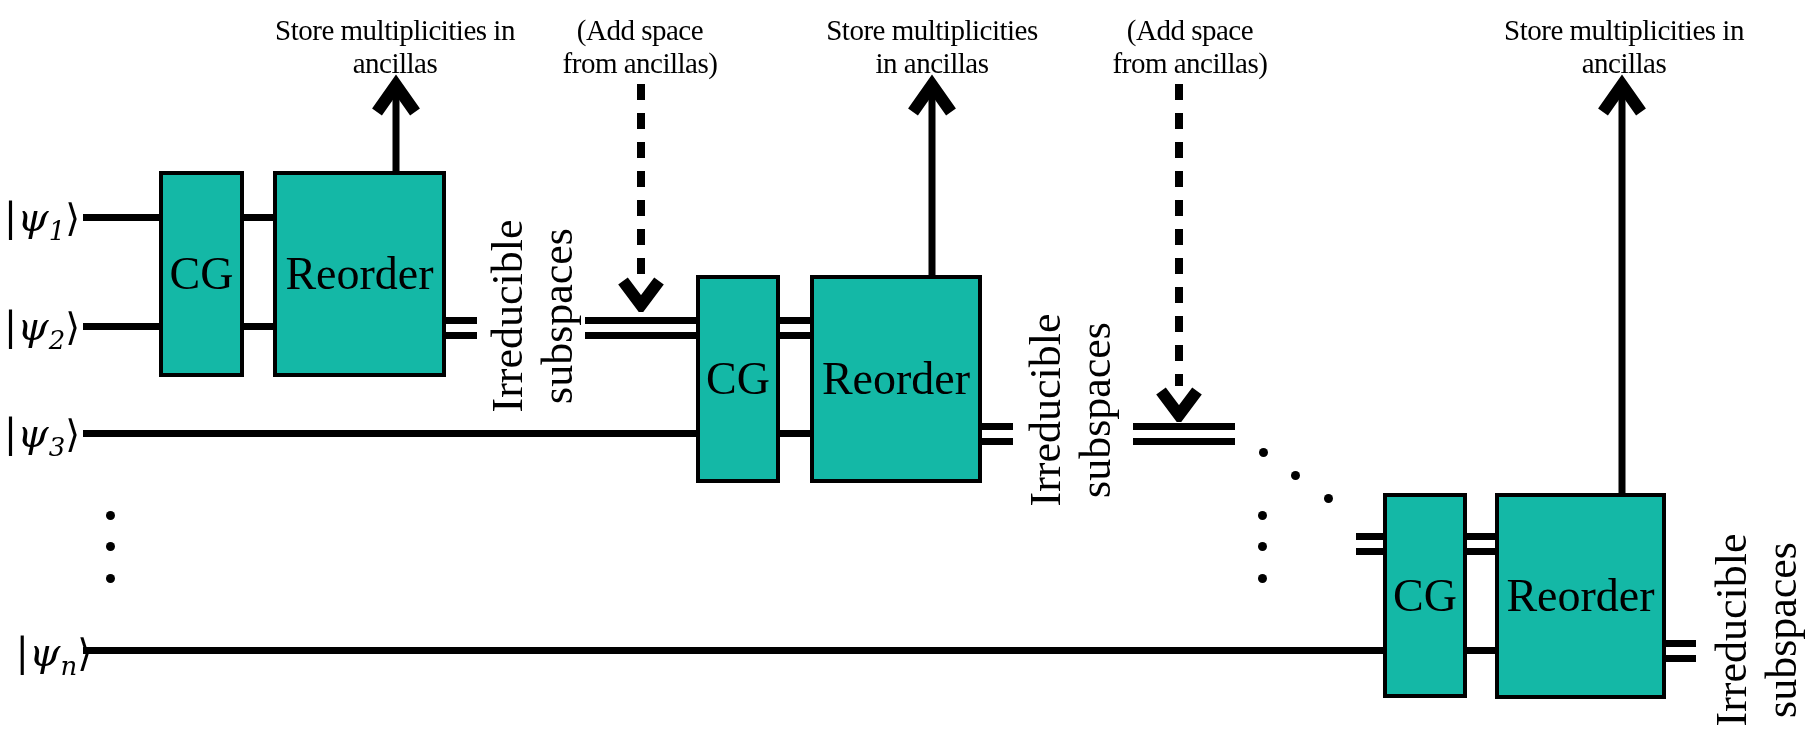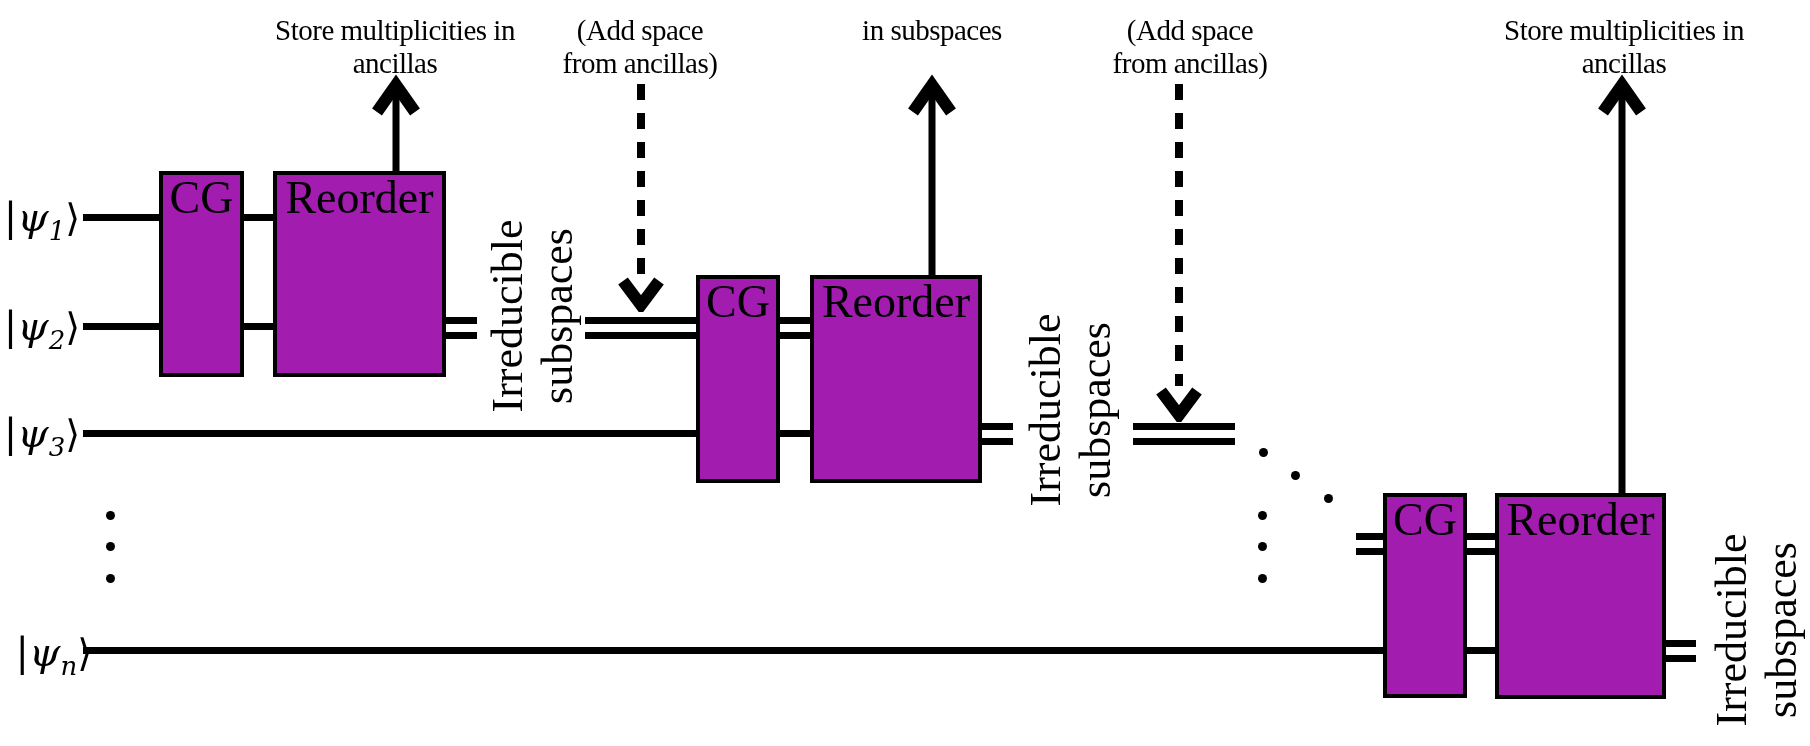--- a/index.html
+++ b/index.html
@@ -9,24 +9,24 @@
     width: 1810px;
     height: 746px;
     background: #ffffff;
     color: #000000;
     overflow: hidden;
     font-family: "Liberation Serif", "DejaVu Serif", serif;
   }
   .wire { position: absolute; height: 7px; background: #000; }
   .box {
     position: absolute;
-    background: #a21caf;
+    background: #14b8a6;
     border: 4px solid #000;
     display: flex;
-    align-items: flex-start;
+    align-items: center;
     justify-content: center;
     font: 46px/1 "Liberation Serif", "DejaVu Serif", serif;
     color: #000;
   }
   .toplabel {
     position: absolute;
     top: 14px;
     width: 340px;
     text-align: center;
     font: 29px/33px "Liberation Serif", "DejaVu Serif", serif;
@@ -144,21 +144,22 @@
 
   <div class="toplabel" style="left:225px;">
     <div>Store multiplicities in</div>
     <div>ancillas</div>
   </div>
   <div class="toplabel" style="left:470px;">
     <div>(Add space</div>
     <div>from ancillas)</div>
   </div>
   <div class="toplabel" style="left:762px;">
-    <div>in subspaces</div>
+    <div>Store multiplicities</div>
+    <div>in ancillas</div>
   </div>
   <div class="toplabel" style="left:1020px;">
     <div>(Add space</div>
     <div>from ancillas)</div>
   </div>
   <div class="toplabel" style="left:1454px;">
     <div>Store multiplicities in</div>
     <div>ancillas</div>
   </div>
 

